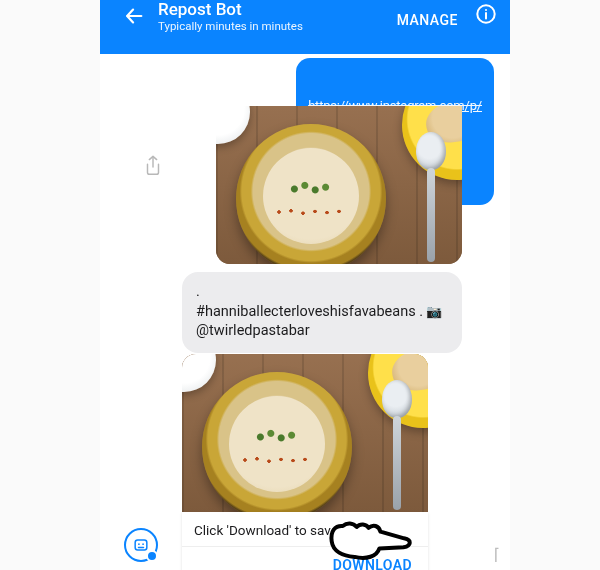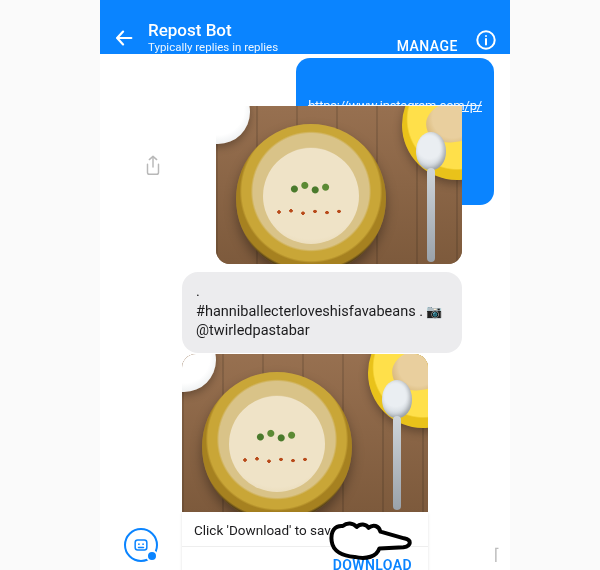--- a/index.html
+++ b/index.html
@@ -18,23 +18,23 @@
     width: 410px;
     height: 570px;
     background: #fff;
     overflow: hidden;
   }
   
   .header {
     height: 54px;
     background: #0a84ff;
     display: flex;
-    align-items: flex-end;
+    align-items: flex-start;
     color: #fff;
-    padding: 0 10px 0 8px;
+    padding: 0 10px 0 18px;
     gap: 8px;
   }
   .back-btn { width: 32px; height: 32px; display:flex; align-items:center; justify-content:center; }
   .title-block { flex: 1; display:flex; flex-direction:column; line-height:1.15; }
   .title { font-size: 17px; font-weight: 500; }
   .subtitle { font-size: 11.5px; opacity: .92; }
   .manage { font-size: 14px; letter-spacing: .5px; font-weight: 500; padding: 0 6px; margin-top: 12px; }
   .info-btn { width: 28px; height:28px; display:flex; align-items:center; justify-content:center; }
 
   
@@ -271,21 +271,21 @@
 
   <div class="header">
     <div class="back-btn">
       <svg width="22" height="22" viewBox="0 0 24 24" fill="none" stroke="#fff" stroke-width="2.4" stroke-linecap="round" stroke-linejoin="round">
           <line x1="20" y1="12" x2="5" y2="12"></line>
           <polyline points="11 5 4.5 12 11 19"></polyline>
         </svg>
     </div>
     <div class="title-block">
       <span class="title">Repost Bot</span>
-      <span class="subtitle">Typically replies in replies</span>
+      <span class="subtitle">Typically minutes in minutes</span>
     </div>
     <div class="manage">MANAGE</div>
     <div class="info-btn">
       <svg width="22" height="22" viewBox="0 0 24 24" fill="none" stroke="#fff" stroke-width="2.2">
           <circle cx="12" cy="12" r="9.5"></circle>
           <line x1="12" y1="11" x2="12" y2="17" stroke-linecap="round"></line>
           <circle cx="12" cy="7.6" r="1.1" fill="#fff" stroke="none"></circle>
         </svg>
     </div>
   </div>

